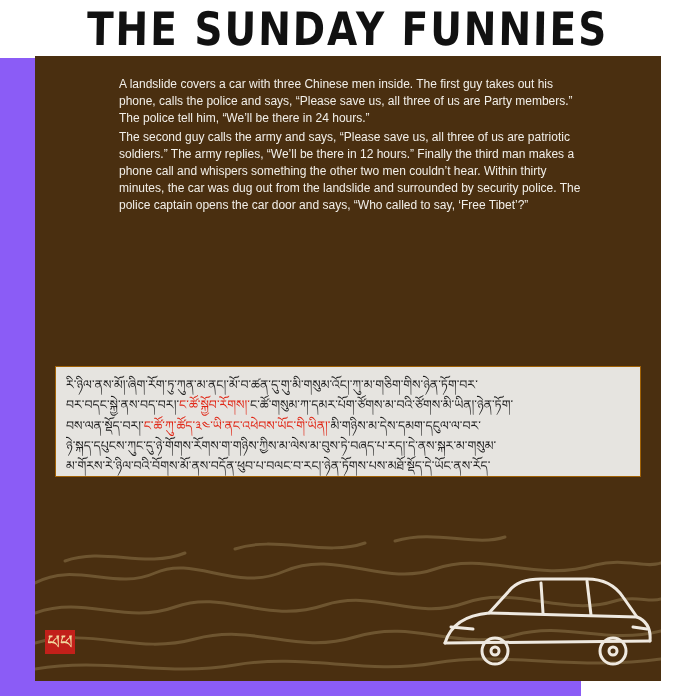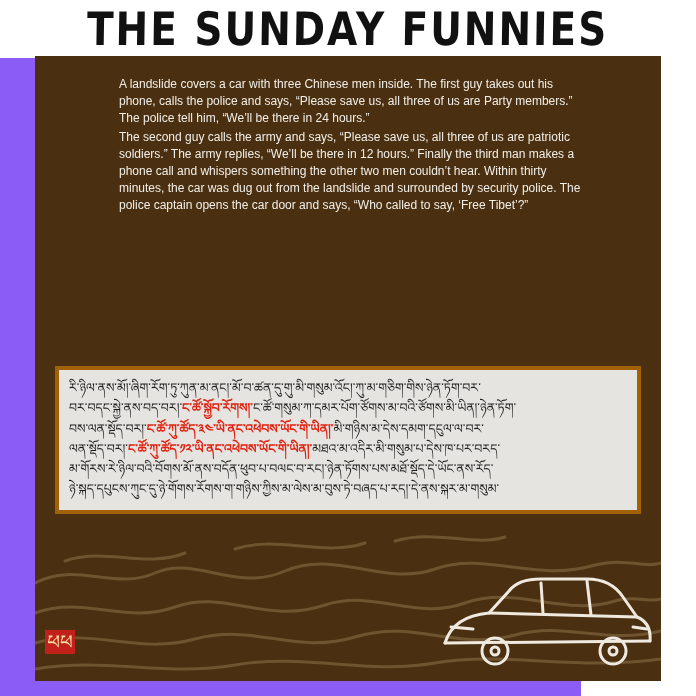--- a/index.html
+++ b/index.html
@@ -109,35 +109,34 @@
     margin-top: 2px;
   }
 
   
   .tib-block {
     position: absolute;
     left: 20px;
     top: 310px;
     width: 586px;
     background: #e6e4e0;
-    border: 4px solid #a16207;
-    padding: 8px 10px 10px 10px;
+    border: 1px solid #a16207;
+    padding: 8px 10px 0 10px;
     box-sizing: border-box;
   }
   .tib-line {
     font-family: "DejaVu Sans", sans-serif;
     font-size: 12.5px;
     line-height: 1.62;
     color: #1b1b1b;
     white-space: nowrap;
     overflow: hidden;
   }
   .tib-line .hl {
     color: #e02211;
-    font-weight: bold;
   }
 </style>
 </head>
 <body>
 
 <div class="page">
 
   <div class="title-bar">
     <div class="title">THE SUNDAY FUNNIES</div>
   </div>
@@ -178,19 +177,18 @@
 
     <div class="joke">
       <p>A landslide covers a car with three Chinese men inside. The first guy takes out his phone, calls the police and says, “Please save us, all three of us are Party members.” The police tell him, “We’ll be there in 24 hours.”</p>
       <p>The second guy calls the army and says, “Please save us, all three of us are patriotic soldiers.” The army replies, “We’ll be there in 12 hours.” Finally the third man makes a phone call and whispers something the other two men couldn’t hear. Within thirty minutes, the car was dug out from the landslide and surrounded by security police. The police captain opens the car door and says, “Who called to say, ‘Free Tibet’?”</p>
     </div>
 
     <div class="tib-block">
         <div class="tib-line"><span>རི་ཉིལ་ནས་མོ།་ཞིག་རོག་ཏུ་ཀུན་མ་ནང།་མོ་བ་ཚན་དུ་གུ་མི་གསུམ་འོང།་ཀུ་མ་གཅིག་གིས་ཉེན་ཏོག་བར་</span></div>
         <div class="tib-line"><span>བར་བདང་སྐྱེ་ནས་བད་བར།་</span><span class="hl">ང་ཚོ་སྐྱོབ་རོགས།་</span><span>ང་ཚོ་གསུམ་ཀ་དམར་པོག་ཙོགས་མ་བའི་ཙོགས་མི་ཡིན།་</span><span>ཉེན་ཏོག་</span></div>
         <div class="tib-line"><span>བས་ལན་སྡོད་བར།་</span><span class="hl">ང་ཚོ་ཀུ་ཚོད་༣༤་ཡི་ནང་འཕེབས་ཡོང་གི་ཡིན།་</span><span>མི་གཉིས་མ་དེས་དམག་དངུལ་ལ་བར་</span></div>
-        <div class="tib-line"><span>ལན་སྡོད་བར།་</span><span class="hl">ང་ཚོ་ཀུ་ཚོད་༡༢་ཡི་ནང་འཕེབས་ཡོང་གི་ཡིན།་</span><span>མཐའ་མ་འདིར་མི་གསུམ་པ་དེས་ཁ་པར་བརད་</span></div>
+        <div class="tib-line"><span>ཉེ་སྐད་དཔུངས་ཀུང་དུ་ཉེ་གོགས་རོགས་ག་གཉིས་ཀྱིས་མ་ལེས་མ་བུས་ཏེ་བཞད་པ་རད།་དེ་ནས་སྐར་མ་གསུམ་</span></div>
         <div class="tib-line"><span>མ་གོརས་རེ་ཉིལ་བའི་བོགས་མོ་ནས་བདོན་ཕུབ་པ་བལང་བ་རང།་</span><span>ཉེན་ཏོགས་པས་མཐོ་སྡོད་དེ་ཡོང་ནས་རོད་</span></div>
-        <div class="tib-line"><span>ཉེ་སྐད་དཔུངས་ཀུང་དུ་ཉེ་གོགས་རོགས་ག་གཉིས་ཀྱིས་མ་ལེས་མ་བུས་ཏེ་བཞད་པ་རད།་དེ་ནས་སྐར་མ་གསུམ་</span></div>
       </div>
 
   </div>
 </div>
 
 </body></html>

